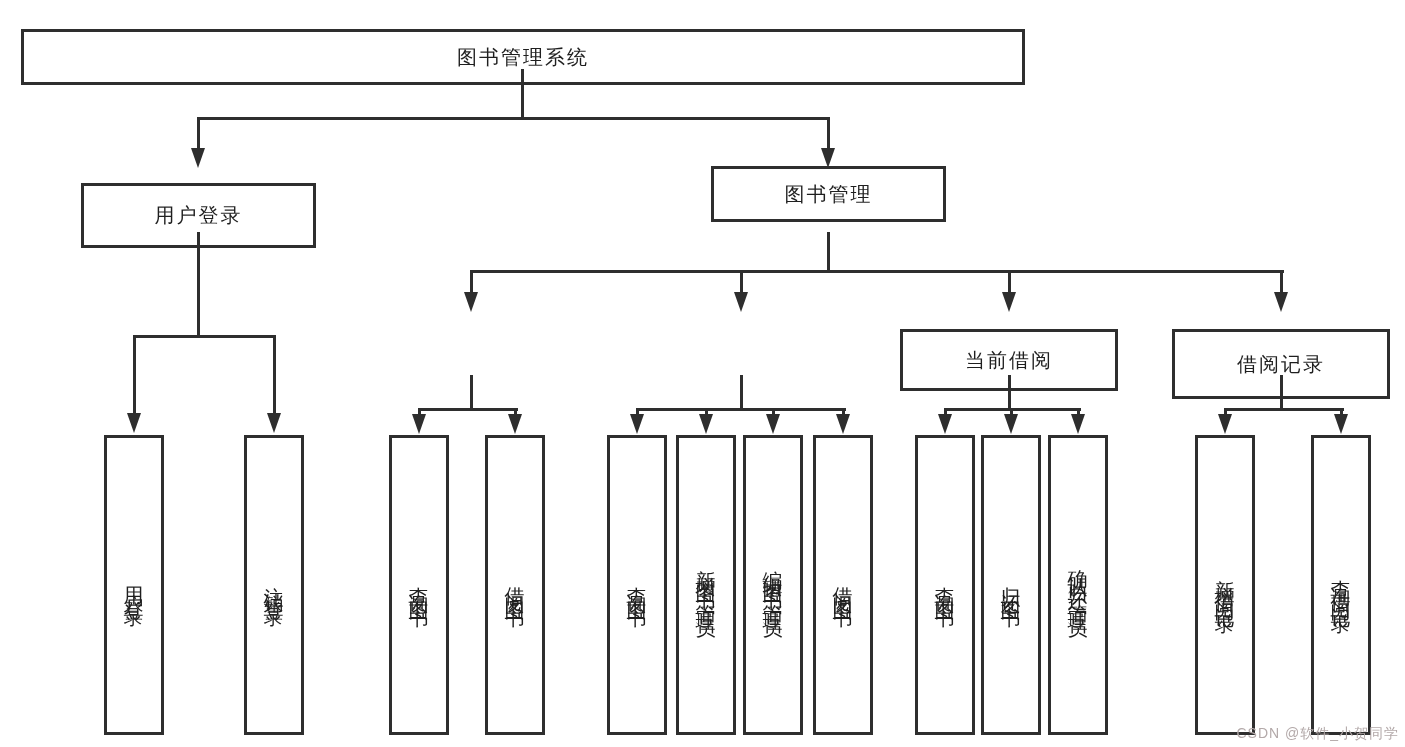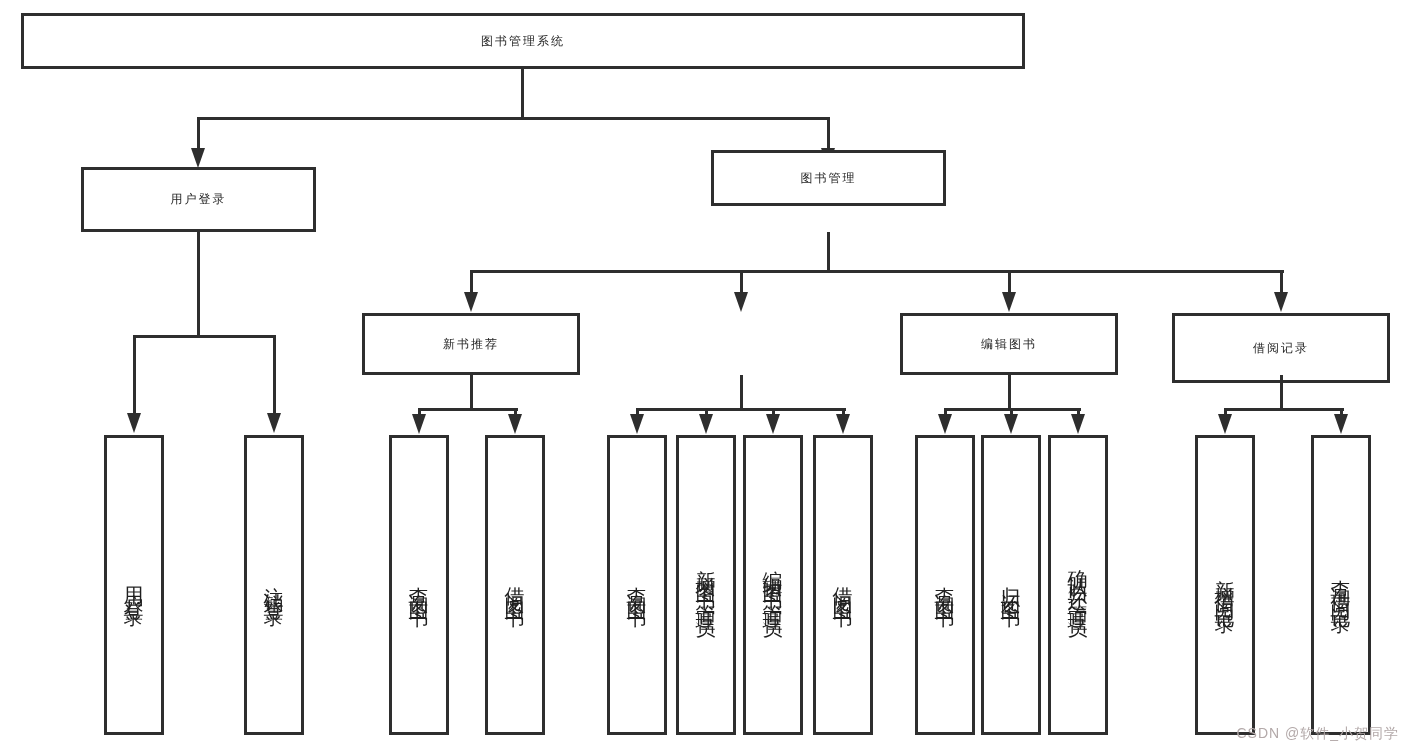--- a/index.html
+++ b/index.html
@@ -16,23 +16,24 @@
     font-family:"Liberation Sans", sans-serif;
     color:var(--text);
     overflow:hidden;
   }
   .node{
     position:absolute;
     box-sizing:border-box;
     border:3px solid var(--line);
     background:#fff;
     display:flex;align-items:center;justify-content:center;
-    font-size:12px;
+    font-size:20px;
     letter-spacing:2px;
     white-space:nowrap;
+    margin-top:16px;
   }
   .vnode{
     position:absolute;
     box-sizing:border-box;
     border:3px solid var(--line);
     background:#fff;
     display:flex;align-items:center;justify-content:center;
   }
   .vnode .vtext{
     writing-mode:vertical-rl;
@@ -93,25 +94,22 @@
   <div class="hline" style="left:470px;top:270px;width:814px;"></div>
   <div class="vline" style="left:470px;top:270px;height:23px;"></div>
   <div class="ahead" style="left:464px;top:292px;"></div>
   <div class="vline" style="left:740px;top:270px;height:23px;"></div>
   <div class="ahead" style="left:734px;top:292px;"></div>
   <div class="vline" style="left:1008px;top:270px;height:23px;"></div>
   <div class="ahead" style="left:1002px;top:292px;"></div>
   <div class="vline" style="left:1280px;top:270px;height:23px;"></div>
   <div class="ahead" style="left:1274px;top:292px;"></div>
 
-  <div class="node" style="left:362px;top:313px;width:218px;height:62px;">
-    <span>新书推荐</span>
-  </div>
   <div class="node" style="left:900px;top:313px;width:218px;height:62px;">
-    <span>编辑图书</span>
+    <span>当前借阅</span>
   </div>
   <div class="node" style="left:1172px;top:313px;width:218px;height:70px;">
     <span>借阅记录</span>
   </div>
 
   <div class="vline" style="left:470px;top:375px;height:36px;"></div>
   <div class="hline" style="left:418px;top:408px;width:100px;"></div>
   <div class="vline" style="left:418px;top:408px;height:8px;"></div>
   <div class="ahead" style="left:412px;top:414px;"></div>
   <div class="vline" style="left:514px;top:408px;height:8px;"></div>

